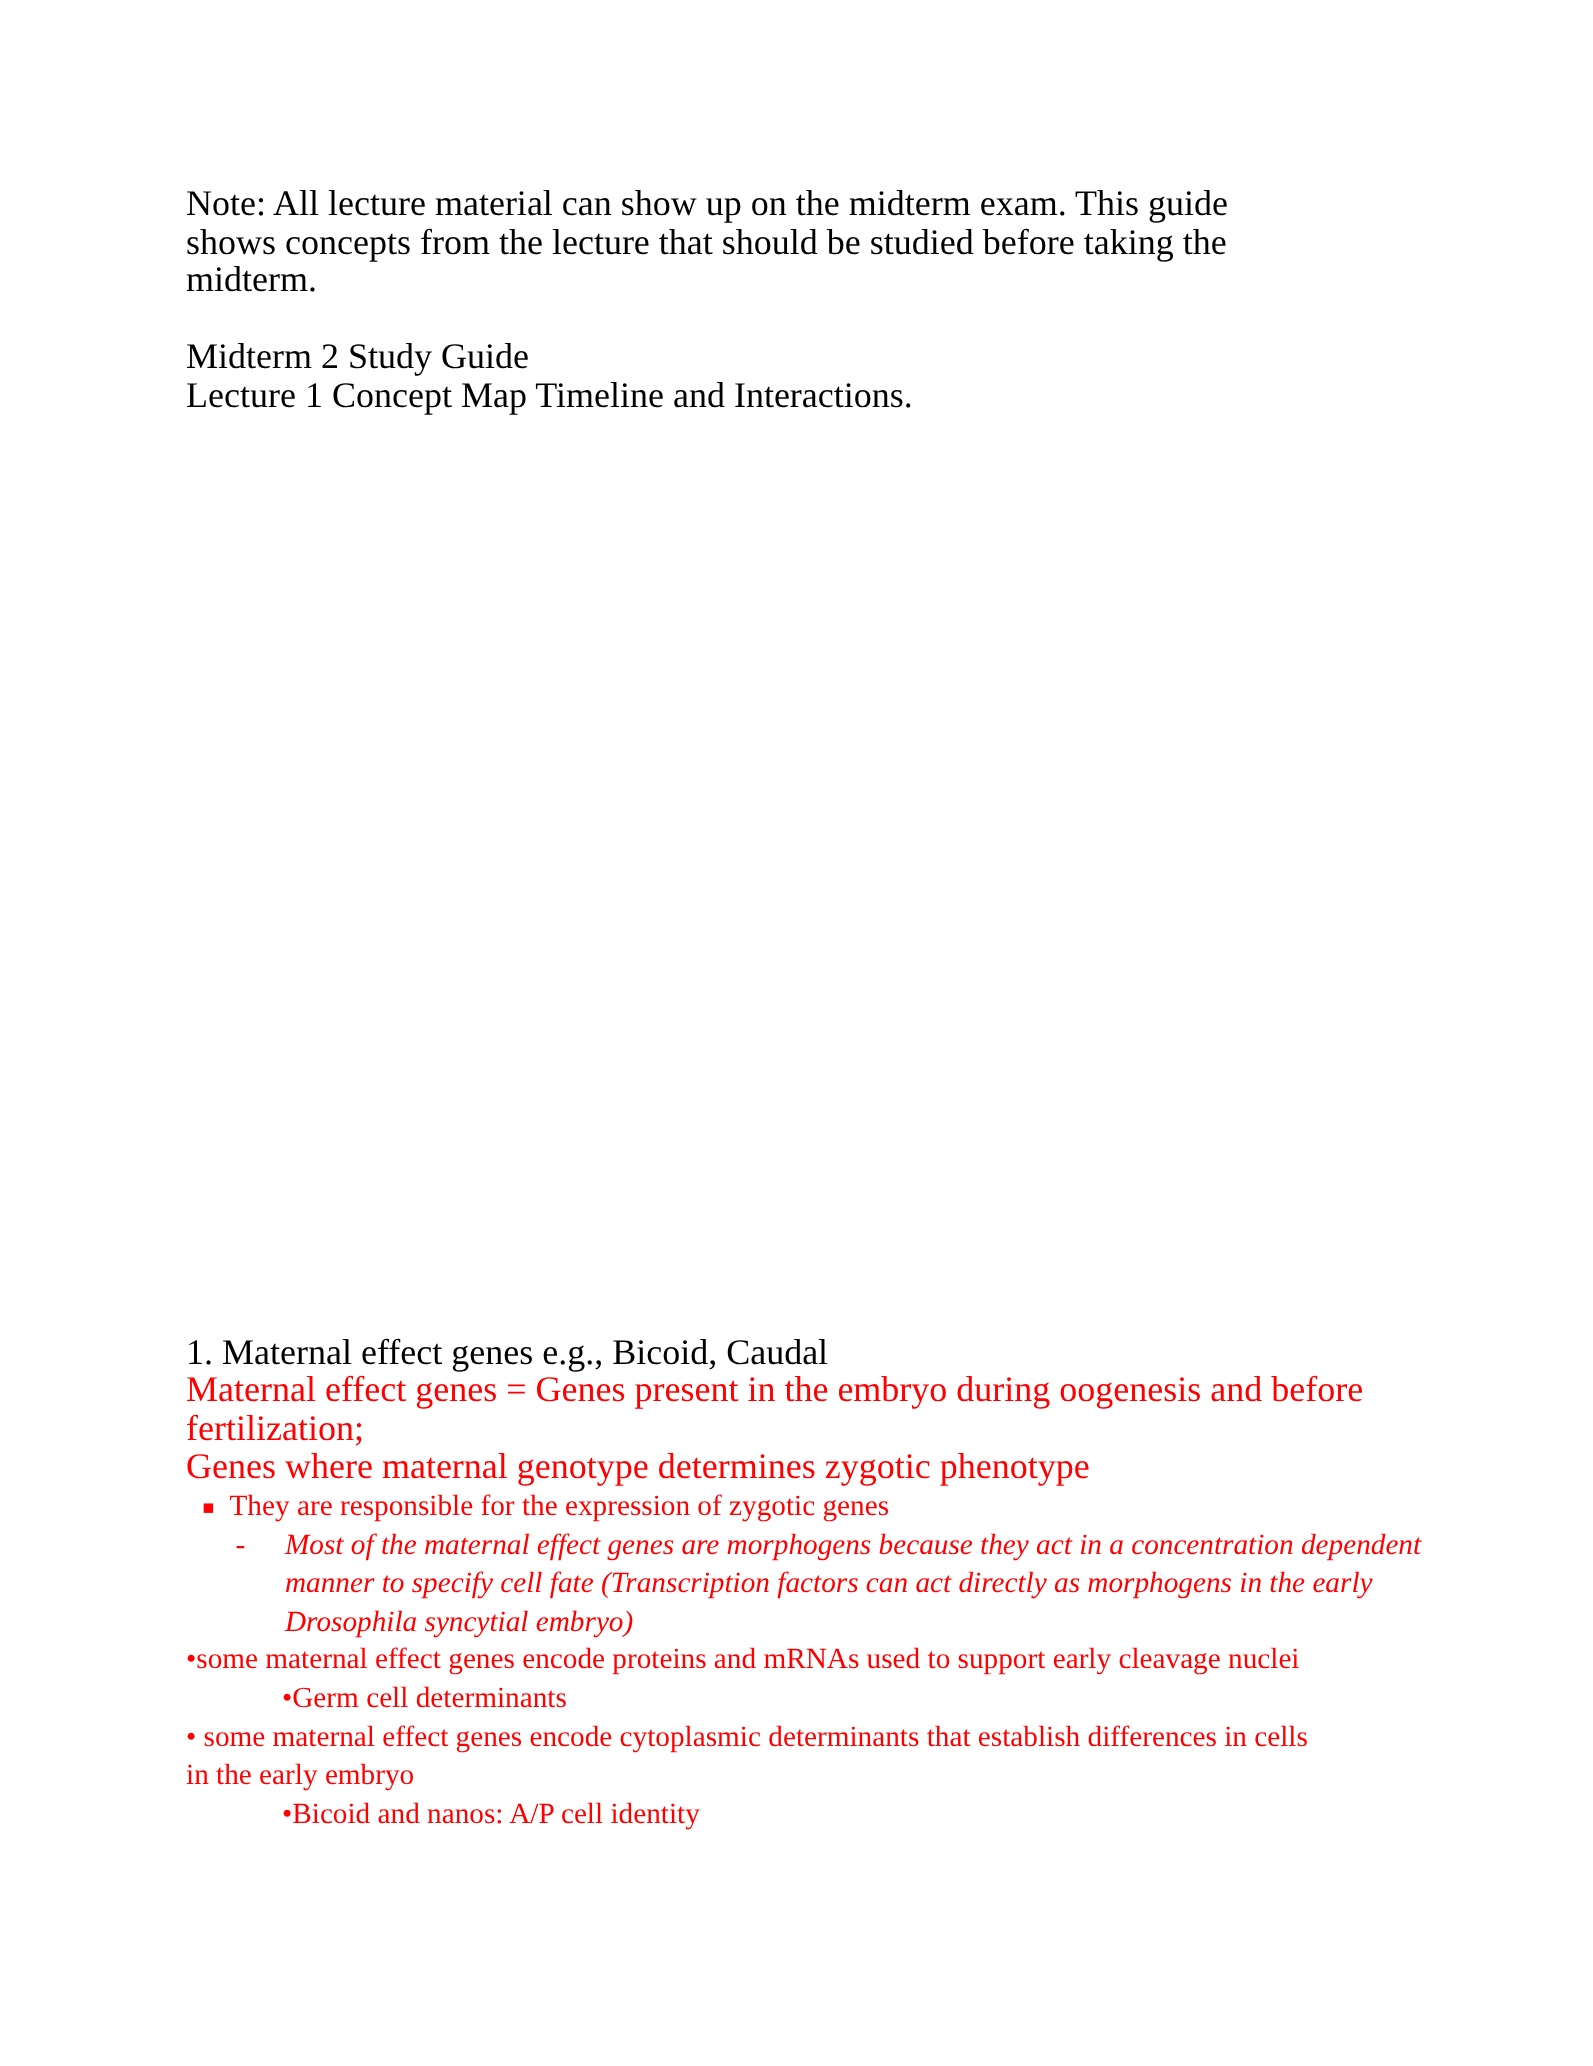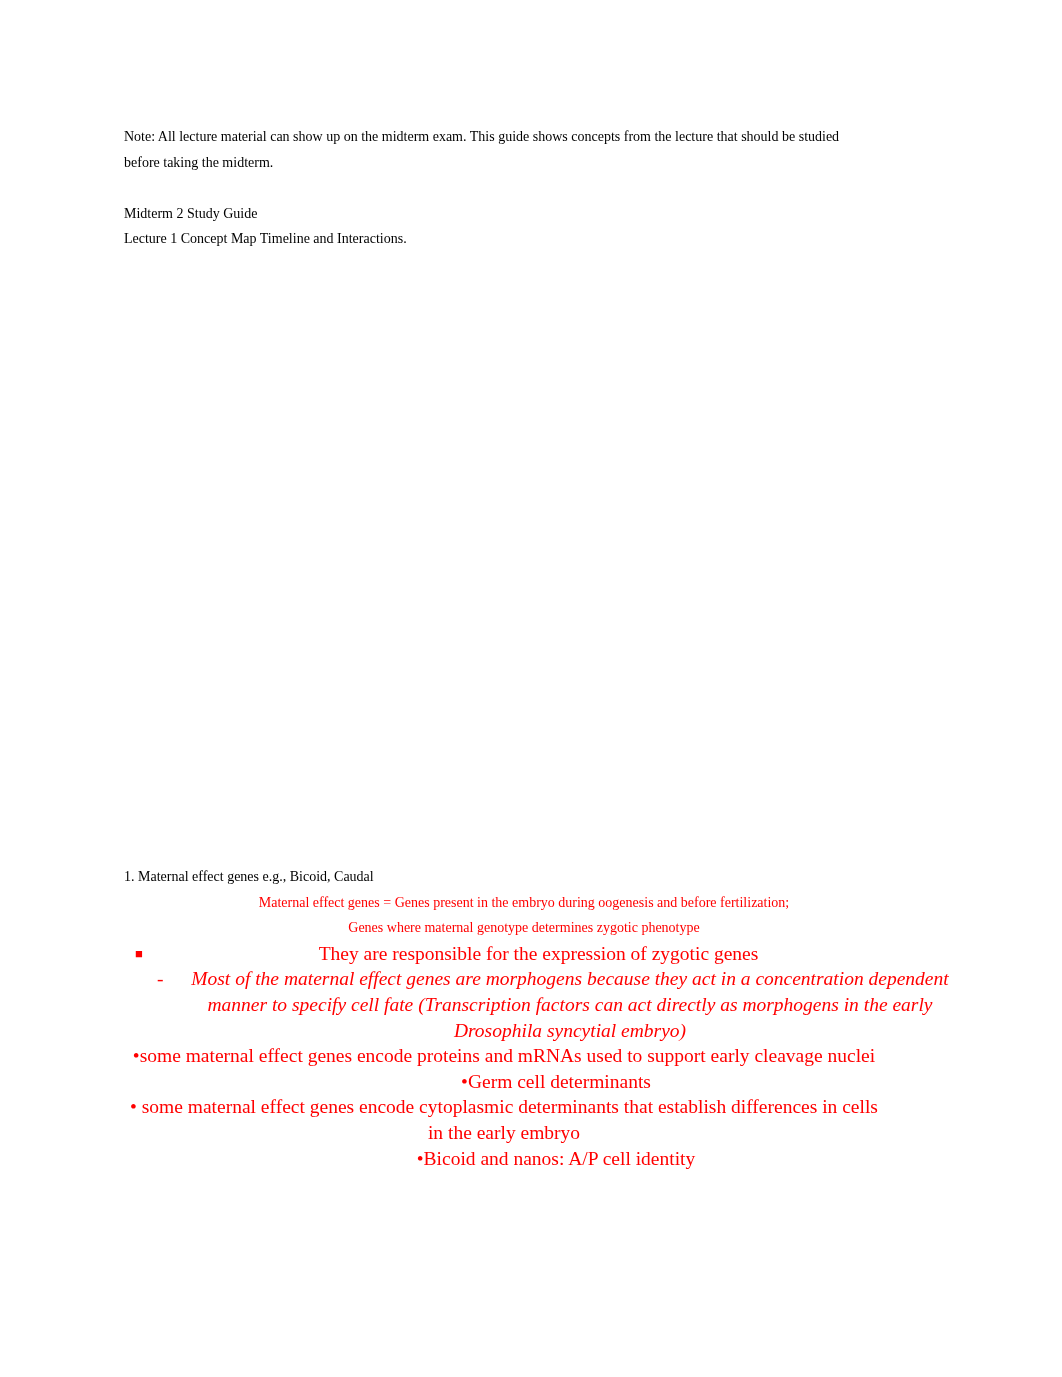--- a/index.html
+++ b/index.html
@@ -26,21 +26,21 @@
   }
 
   .content {
     position: absolute;
     left: 124px;
     top: 124px;
     width: 800px;
   }
 
   .para {
-    font-size: 14px;
+    font-size: 24px;
     line-height: 25.6px;
     margin: 0;
     text-align: left;
   }
 
   .intro {
     width: 740px;
   }
 
   .centered {
@@ -53,21 +53,20 @@
   }
 
   
   .image-placeholder {
     height: 612px;
     width: 795px;
   }
 
   .red {
     color: #ff0000;
-    text-align: center;
   }
 
   .indent-tab {
     padding-left: 72px;
   }
 
   .bullet-row {
     display: block;
     position: relative;
     line-height: 25.6px;

